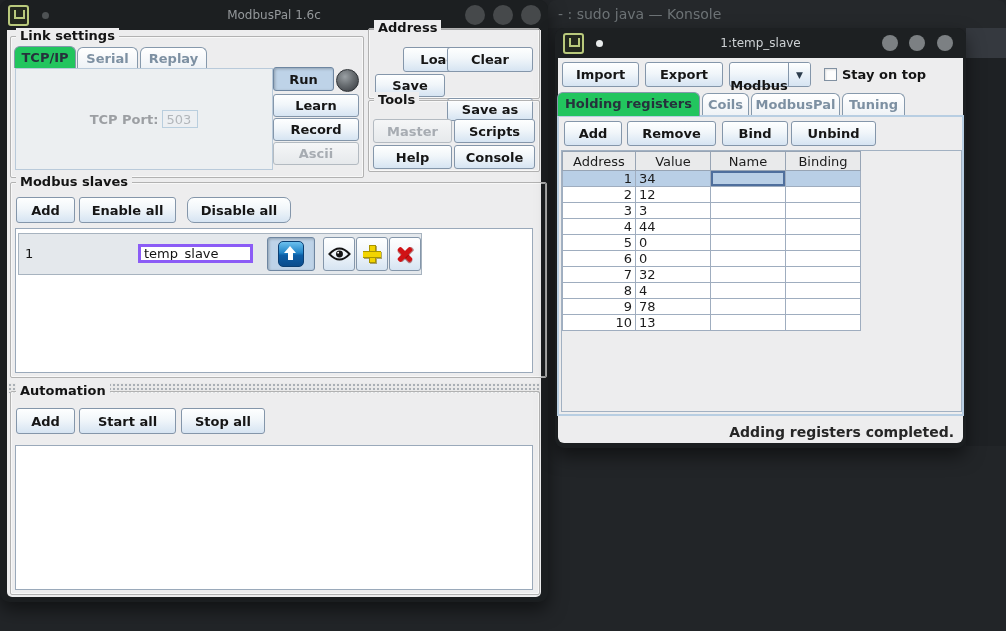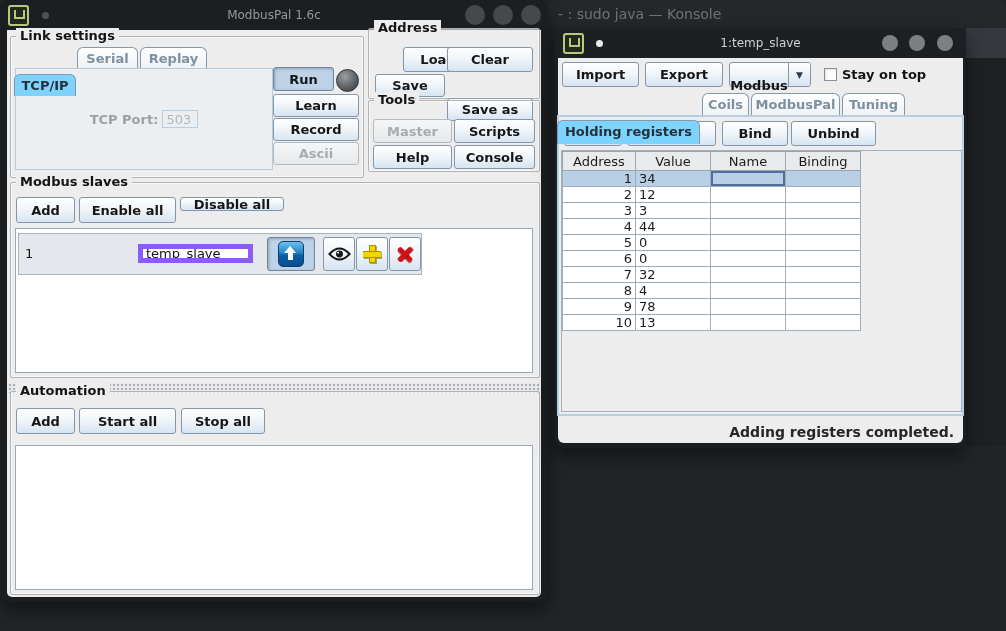--- a/index.html
+++ b/index.html
@@ -20,22 +20,22 @@
   .group{position:absolute;border:1px solid #b2b2b2;border-radius:2px;box-shadow:inset 0 0 0 1px rgba(255,255,255,.6);}
   .group-label{position:absolute;top:-9px;left:5px;background:#ededee;padding:0 4px;font-size:13px;font-weight:bold;color:#141414;white-space:nowrap;}
   .btn{position:absolute;box-sizing:border-box;display:flex;align-items:center;justify-content:center;
        font-weight:bold;font-size:13px;color:#161616;
        background:linear-gradient(180deg,#feffff 0%,#f1f6fa 45%,#d6e4f2 100%);
        border:1px solid #8496aa;border-radius:3px;cursor:default;white-space:nowrap;}
   .btn-disabled{color:#a7acb2;background:linear-gradient(180deg,#f5f6f7,#e6e9ec);border-color:#b3bac1;}
   .toggle-on{background:#bed3e8;box-shadow:inset 1px 1px 3px rgba(0,0,0,.25);border-color:#6e86a1;}
   .tab{position:absolute;box-sizing:border-box;border:1px solid #8699ac;border-bottom:none;border-radius:6px 6px 0 0;
        background:linear-gradient(180deg,#ffffff,#eef2f6);color:#7d90a2;font-weight:bold;font-size:13px;text-align:center;padding-top:3px;}
-  .tab-sel{background:#7dd3fc;color:#26313c;z-index:3;margin-top:28px;}
-  .field{position:absolute;box-sizing:border-box;border:5px solid #8b5cf6;background:#ffffff;font-family:inherit;font-size:13px;color:#111;padding:0 3px;}
+  .tab-sel{background:#22c55e;color:#26313c;z-index:3;}
+  .field{position:absolute;box-sizing:border-box;border:3px solid #8b5cf6;background:#ffffff;font-family:inherit;font-size:13px;color:#111;padding:0 3px;}
   .field-disabled{border:1px solid #b9cede;background:#eceff2;color:#b2b6ba;}
   .label{position:absolute;font-size:13px;color:#141414;white-space:nowrap;}
   .stipple{position:absolute;background-color:#e9e9e9;background-image:radial-gradient(circle,#a9afb5 0.9px,transparent 1px);background-size:4px 4px;}
   .white-panel{position:absolute;background:#ffffff;border:1px solid #9aa9ba;box-sizing:border-box;}
 
   
   .icon-btn{padding:0;}
   .arrow-tile{position:relative;width:24px;height:24px;border-radius:5px;border:1px solid #0b3f73;
               background:linear-gradient(180deg,#6cc0ee 0%,#2285c8 45%,#0d5ea6 55%,#0a4c8c 100%);}
   .arrow-tile .tri{position:absolute;left:5px;top:4px;width:0;height:0;border-left:6px solid transparent;border-right:6px solid transparent;border-bottom:7px solid #fff;}
@@ -116,25 +116,25 @@
     </div>
 
     <div class="group" style="left:368px;top:100px;width:170px;height:70px;">
       <span class="group-label">Tools</span>
       <div class="btn btn-disabled" style="left:4px;top:18px;width:79px;height:24px;">Master</div>
       <div class="btn" style="left:85px;top:18px;width:81px;height:24px;">Scripts</div>
       <div class="btn" style="left:4px;top:44px;width:79px;height:24px;">Help</div>
       <div class="btn" style="left:85px;top:44px;width:81px;height:24px;">Console</div>
     </div>
 
-    <div class="group" style="left:10px;top:182px;width:528px;height:194px;">
+    <div class="group" style="left:10px;top:182px;width:528px;height:194px;padding-left:7px;">
       <span class="group-label">Modbus slaves</span>
       <div class="btn" style="left:5px;top:14px;width:59px;height:26px;">Add</div>
       <div class="btn" style="left:68px;top:14px;width:97px;height:26px;">Enable all</div>
-      <div class="btn" style="left:169px;top:14px;width:104px;height:14px;">Disable all</div>
+      <div class="btn" style="left:176px;top:14px;width:104px;height:26px;border-radius:7px;">Disable all</div>
       <div class="white-panel" style="left:4px;top:45px;width:518px;height:145px;">
         <div style="position:absolute;left:2px;top:4px;width:404px;height:42px;box-sizing:border-box;background:#e4e8ec;border:1px solid #a7b3bf;">
           <span class="label" style="left:6px;top:0;line-height:40px;">1</span>
           <input class="field" style="left: 119px; top: 10px; width: 115px; height: 19px;" value="temp_slave">
           <div class="btn icon-btn toggle-on" style="left:248px;top:3px;width:48px;height:34px;">
             <div class="arrow-tile">
                 <i class="tri"></i>
                 <i class="stem"></i>
               </div>
           </div>

